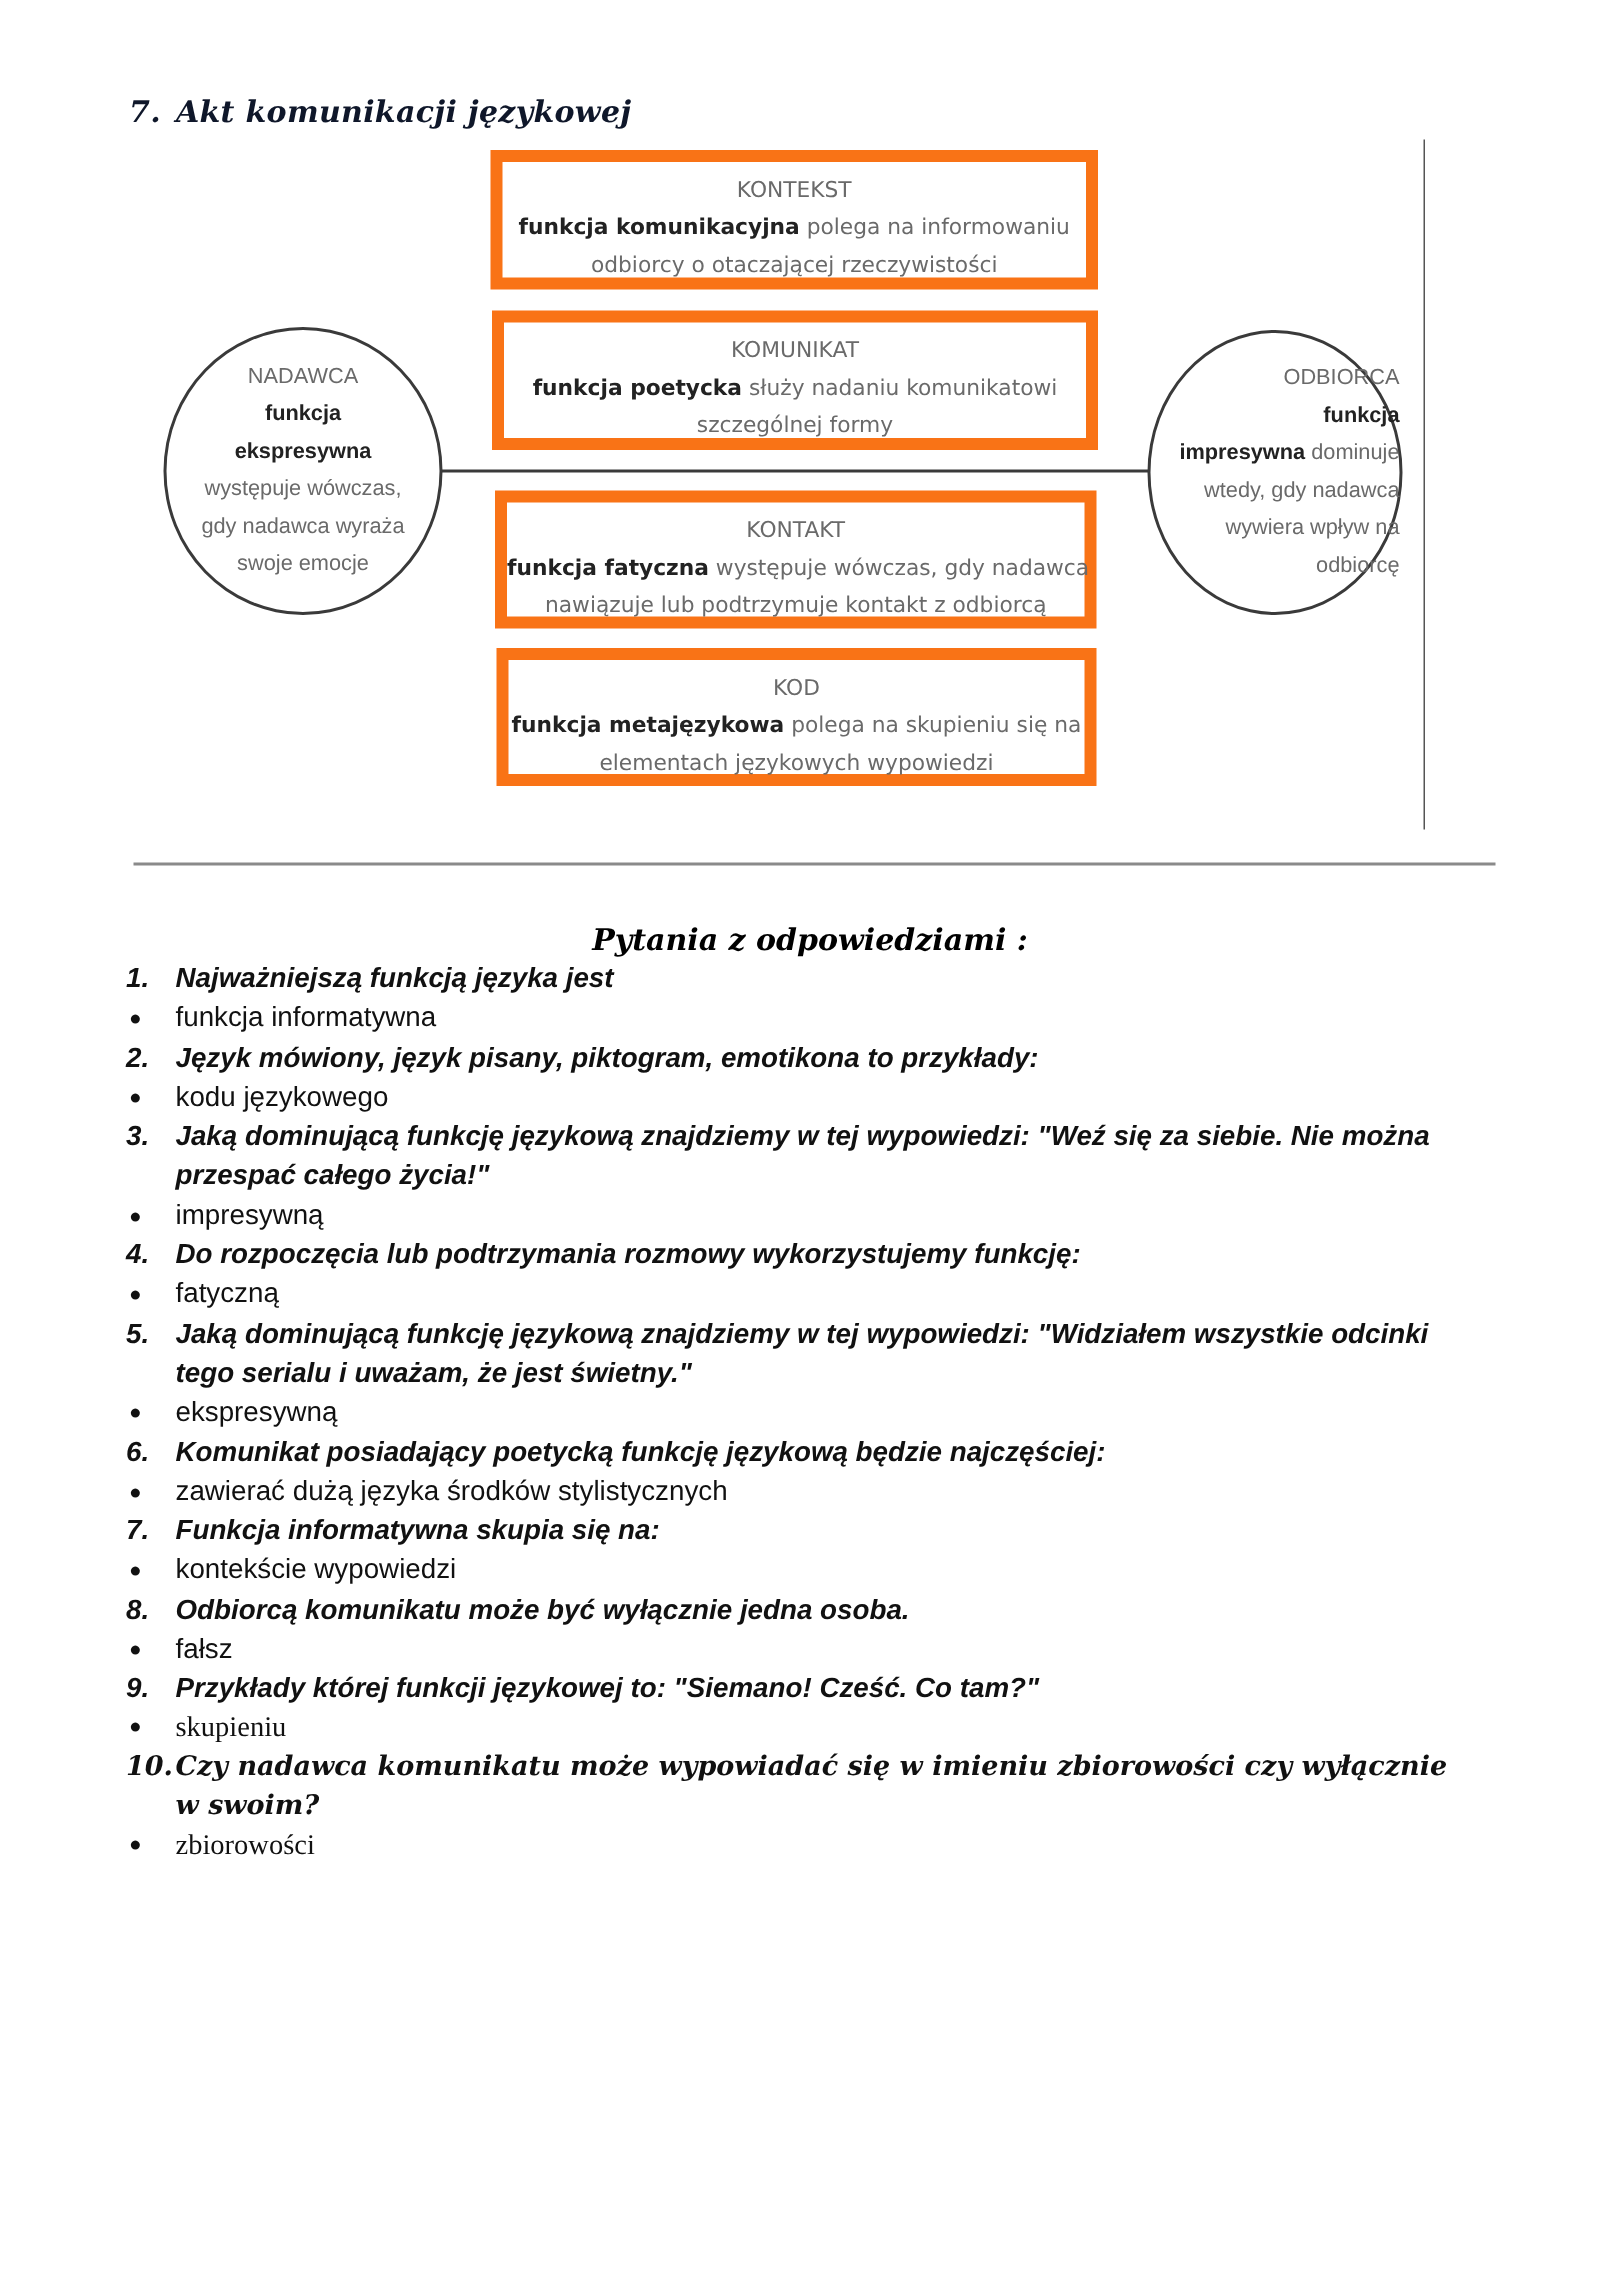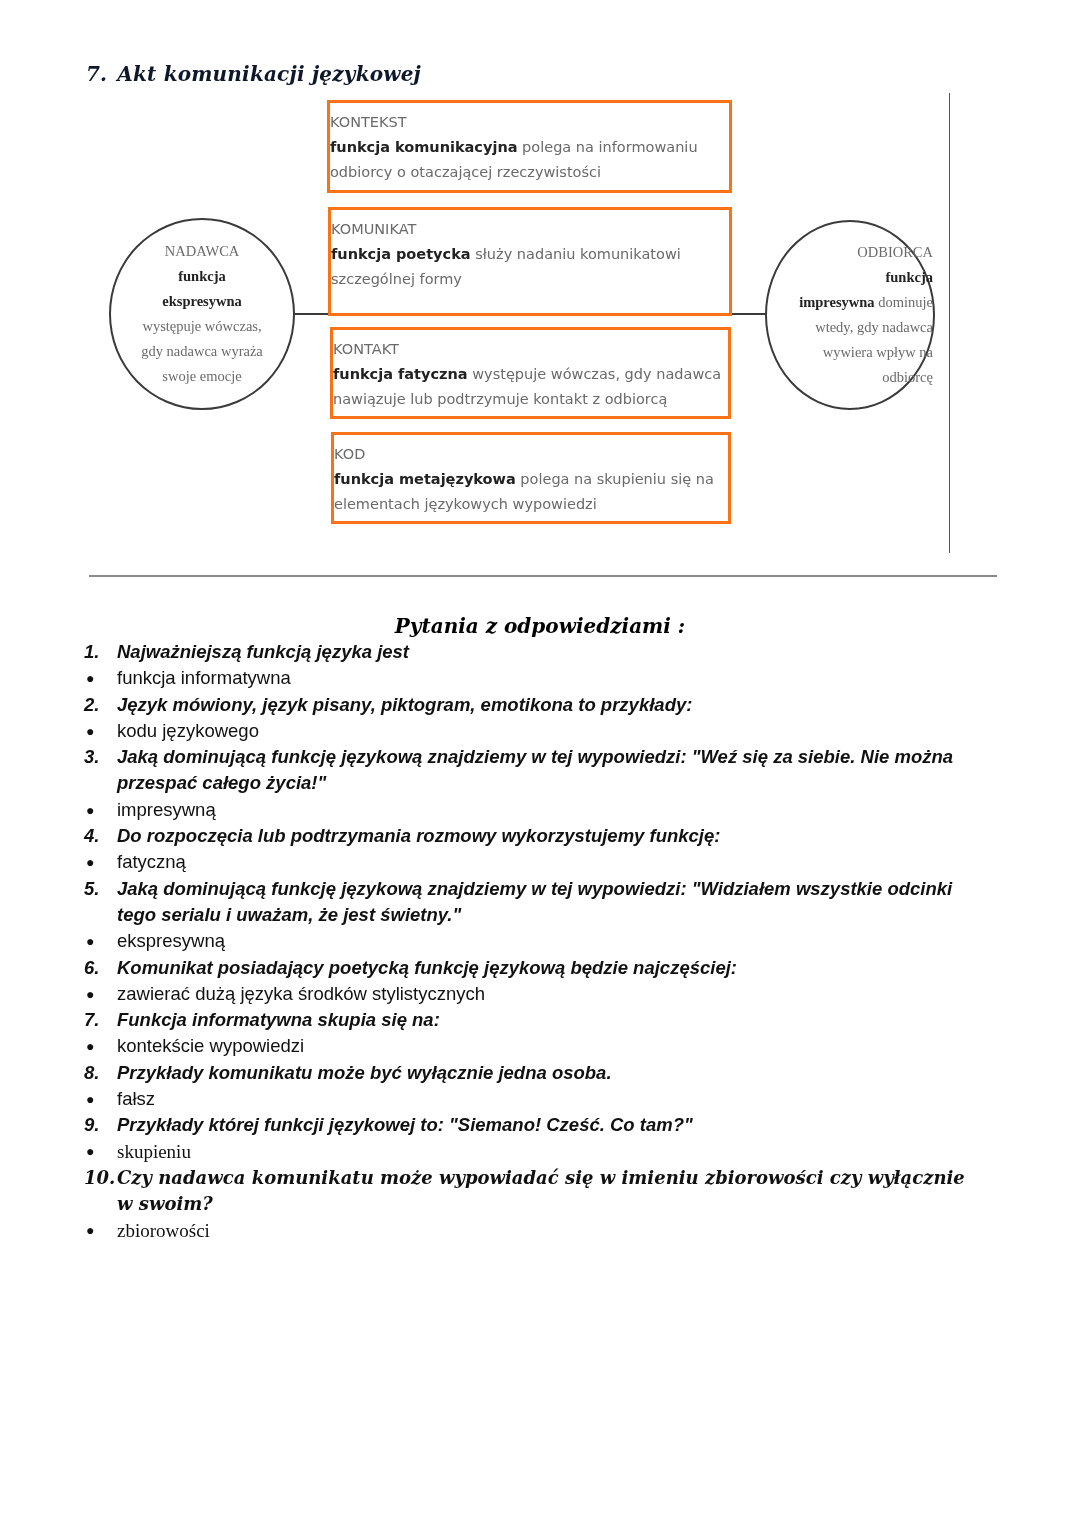--- a/index.html
+++ b/index.html
@@ -7,31 +7,31 @@
     .section-title {
       position: absolute; left: 86px; top: 62px;
       font-family: "DejaVu Serif", serif; font-weight: bold; font-style: italic;
       font-size: 20px; color: #0f172a; letter-spacing: 0.2px;
     }
     .section-title .num { margin-right: 10px; }
 
     
     .diagram { position: absolute; left: 0; top: 0; width: 1080px; height: 560px; }
     .box {
-      position: absolute; border: 3px solid #f97316; background: #fff;
-      box-sizing: border-box; text-align: left;
+      position: absolute; border: 8px solid #f97316; background: #fff;
+      box-sizing: border-box; text-align: center;
       font-family: "DejaVu Sans", sans-serif; font-size: 14.5px; line-height: 25px; color: #6a6a6a;
       padding-top: 7px;
     }
     .box .heading { display: block; color: #6a6a6a; }
     .box b, .circle b { color: #222; font-weight: bold; }
     .circle {
       position: absolute; border: 2px solid #3a3a3a; border-radius: 50%; background: #fff;
       box-sizing: border-box; text-align: center;
-      font-family: Liberation Serif, serif; font-size: 14.5px; line-height: 25px; color: #6a6a6a;
+      font-family: Liberation Sans, sans-serif; font-size: 14.5px; line-height: 25px; color: #6a6a6a;
       display: flex; flex-direction: column; justify-content: center; align-items: center;
     }
     .circle .heading { display: block; }
     .connector { position: absolute; height: 2px; background: #3a3a3a; }
     .vline { position: absolute; width: 1px; background: #555; }
     .hrule { position: absolute; height: 2px; background: #8a8a8a; }
 
     
     .qa-title {
       position: absolute; left: 0; width: 1080px; top: 614px; text-align: center;
@@ -75,21 +75,21 @@
     <span>wywiera wpływ na</span>
     <span>odbiorcę</span>
   </div>
 
   <div class="box" style="left:327px; top:100px; width:405px; height:93px;">
     <span class="heading">KONTEKST</span>
     <div><b>funkcja komunikacyjna</b><span> polega na informowaniu</span></div>
     <div>odbiorcy o otaczającej rzeczywistości</div>
   </div>
 
-  <div class="box" style="left:328px; top:207px; width:404px; height:109px;">
+  <div class="box" style="left:328px; top:207px; width:404px; height:93px;">
     <span class="heading">KOMUNIKAT</span>
     <div><b>funkcja poetycka</b><span> służy nadaniu komunikatowi</span></div>
     <div>szczególnej formy</div>
   </div>
 
   <div class="box" style="left:330px; top:327px; width:401px; height:92px;">
     <span class="heading">KONTAKT</span>
     <div style="white-space:nowrap;"><b>funkcja fatyczna</b><span> występuje wówczas, gdy nadawca</span></div>
     <div>nawiązuje lub podtrzymuje kontakt z odbiorcą</div>
   </div>
@@ -120,21 +120,21 @@
 
   <div class="q"><span class="qnum">5.</span><span>Jaką dominującą funkcję językową znajdziemy w tej wypowiedzi: "Widziałem wszystkie odcinki tego serialu i uważam, że jest świetny."</span></div>
   <div class="a"><span class="bullet">●</span><span>ekspresywną</span></div>
 
   <div class="q"><span class="qnum">6.</span><span>Komunikat posiadający poetycką funkcję językową będzie najczęściej:</span></div>
   <div class="a"><span class="bullet">●</span><span>zawierać dużą języka środków stylistycznych</span></div>
 
   <div class="q"><span class="qnum">7.</span><span>Funkcja informatywna skupia się na:</span></div>
   <div class="a"><span class="bullet">●</span><span>kontekście wypowiedzi</span></div>
 
-  <div class="q"><span class="qnum">8.</span><span>Przykłady komunikatu może być wyłącznie jedna osoba.</span></div>
+  <div class="q"><span class="qnum">8.</span><span>Odbiorcą komunikatu może być wyłącznie jedna osoba.</span></div>
   <div class="a"><span class="bullet">●</span><span>fałsz</span></div>
 
   <div class="q"><span class="qnum">9.</span><span>Przykłady której funkcji językowej to: "Siemano! Cześć. Co tam?"</span></div>
   <div class="a serif"><span class="bullet">●</span><span>skupieniu</span></div>
 
   <div class="q serif"><span class="qnum">10.</span><span>Czy nadawca komunikatu może wypowiadać się w imieniu zbiorowości czy wyłącznie w swoim?</span></div>
   <div class="a serif"><span class="bullet">●</span><span>zbiorowości</span></div>
 </div>
 
 </body></html>

